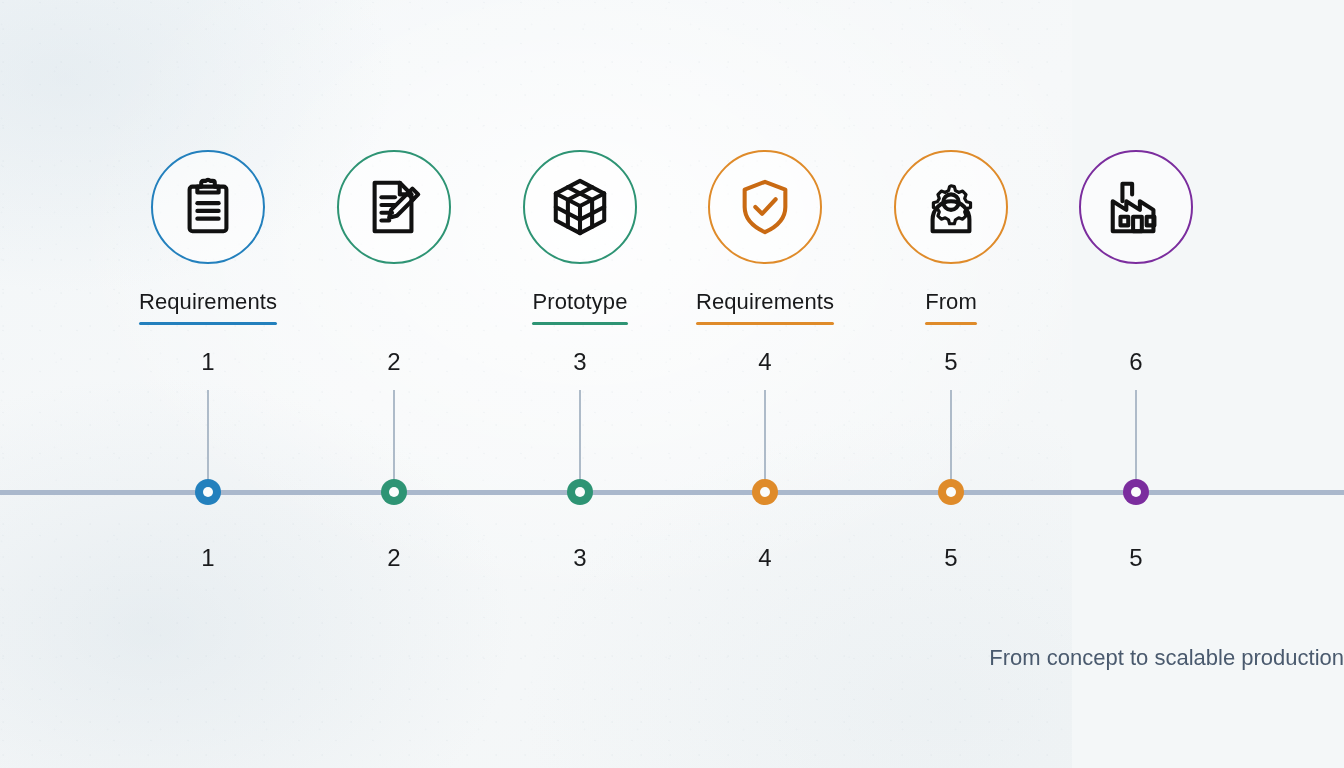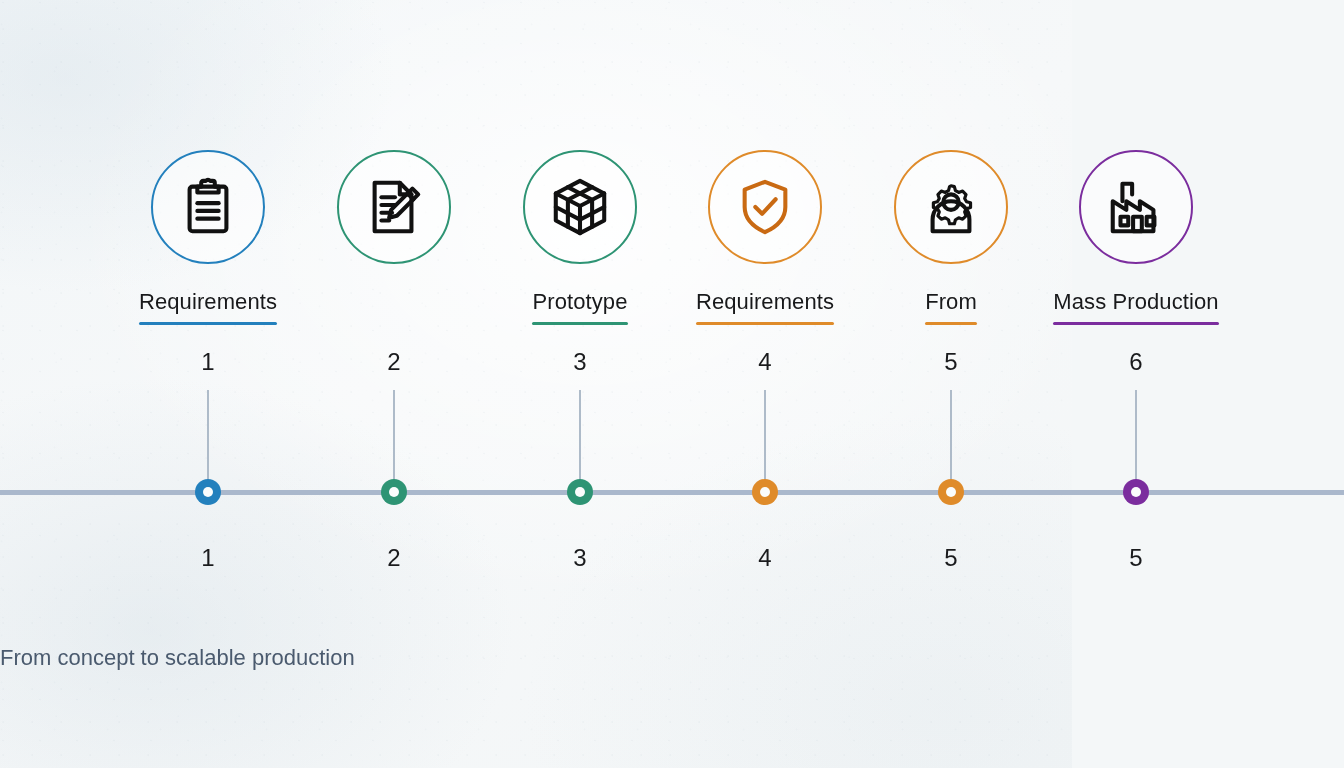--- a/index.html
+++ b/index.html
@@ -159,21 +159,21 @@
     line-height: 28px;
     color: #1a1b1d;
   }
 
   
   .caption {
     position: absolute;
     top: 643px;
     left: 0;
     width: 1344px;
-    text-align: left;
+    text-align: right;
     font-size: 22px;
     line-height: 30px;
     color: #4a5a6e;
   }
 </style>
 </head>
 <body>
 
 <div id="canvas">
   <div id="grain"></div>
@@ -254,21 +254,20 @@
           <span>
             <svg width="62" height="62" viewBox="0 0 64 64">
               <path d="M8 57 V26 l14 9 V26 l14 9 V26 l14 9 V57 z" stroke="#111111" fill="none" stroke-width="4.2" stroke-linecap="round" stroke-linejoin="round"></path>
               <path d="M18 26 V8 h10 v11" stroke="#111111" fill="none" stroke-width="4.2" stroke-linecap="round" stroke-linejoin="round"></path>
               <rect x="16" y="42" width="8" height="9" stroke="#111111" fill="none" stroke-width="4.2" stroke-linecap="round" stroke-linejoin="round"></rect>
               <rect x="29" y="42" width="9" height="15" stroke="#111111" fill="none" stroke-width="4.2" stroke-linecap="round" stroke-linejoin="round"></rect>
               <rect x="43" y="42" width="8" height="9" stroke="#111111" fill="none" stroke-width="4.2" stroke-linecap="round" stroke-linejoin="round"></rect>
             </svg>
           </span>
         </div>
-        <div class="stage-label"><span class="label-wrap"><div>Mass Production</div><div class="underline" style="background: rgb(123, 45, 158);"></div></span></div>
       </div>
     </div>
 
   <div class="stages" id="ticks-root">
       <div class="tick" style="left: 208px;">
         <div class="tick-top-num">1</div>
         <div class="stem"></div>
         <div class="dot" style="background: rgb(35, 128, 189);"></div>
         <div class="tick-bottom-num">1</div>
       </div>

